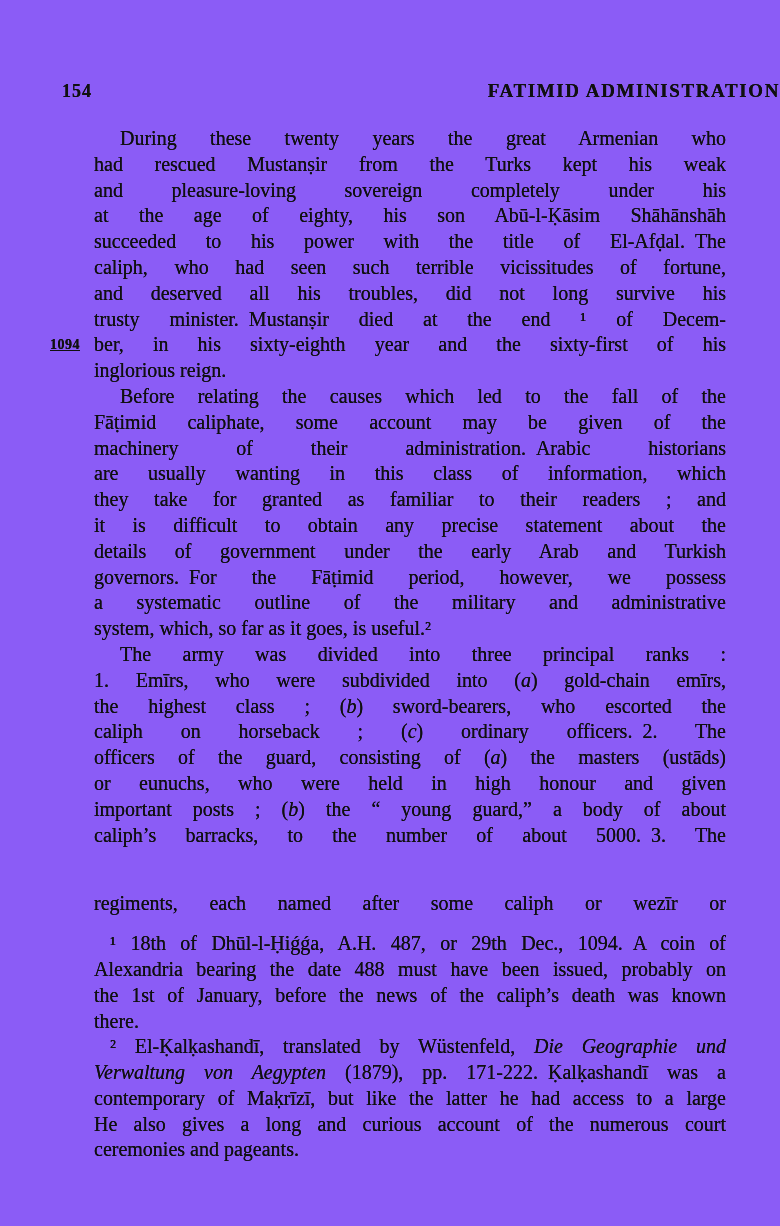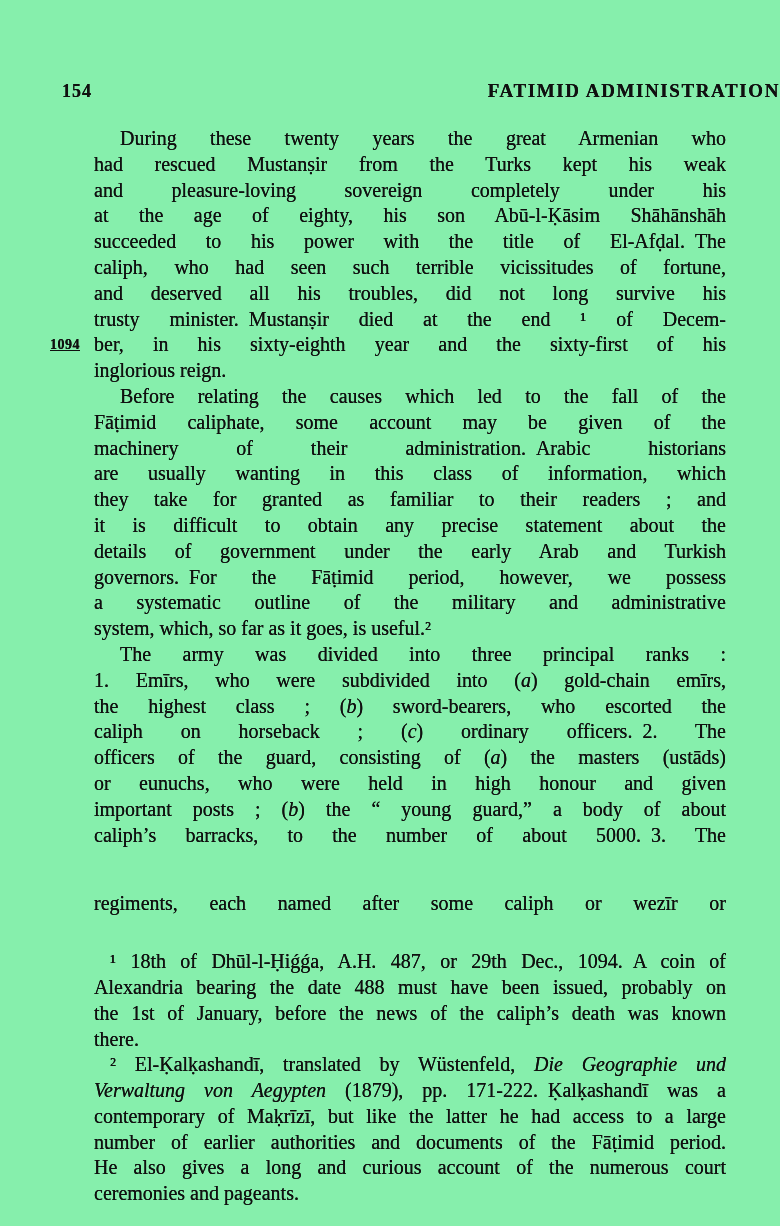--- a/index.html
+++ b/index.html
@@ -4,21 +4,21 @@
 <style>
   html, body {
     margin: 0;
     padding: 0;
     background: #ffffff;
   }
   .page {
     position: relative;
     width: 780px;
     height: 1226px;
-    background: #86efac;
+    background: #8b5cf6;
     color: #101010;
     font-family: "Liberation Serif", "DejaVu Serif", serif;
     overflow: hidden;
     text-shadow: 0 0 0.4px currentColor; 
   }
   .running-head {
     position: absolute;
     top: 80px;
     left: 0;
     width: 780px;
@@ -63,21 +63,21 @@
   }
   .tline {
     text-align: justify;
     text-align-last: justify;
     white-space: normal;
   }
   .para.indent .tline:first-child { text-indent: 26px; }
   .para .tline.last { text-align-last: left; }
   .para.justify-last .tline.last { text-align-last: justify; margin-top: 43px; }
   .footnotes {
-    margin-top: 32px;
+    margin-top: 14px;
     font-size: 16.5px;
     line-height: 21.2px;
   }
   .fn .tline:first-child { text-indent: 16px; }
   .fn .tline.last { text-align-last: left; }
   .it { font-style: italic; }
 </style>
 </head>
 <body>
 
@@ -131,20 +131,19 @@
       <div class="para fn">
           <div class="tline"><span>¹ 18th of Dhūl-l-Ḥiǵǵa, A.H. 487, or 29th Dec., 1094. A coin of</span></div>
           <div class="tline"><span>Alexandria bearing the date 488 must have been issued, probably on</span></div>
           <div class="tline"><span>the 1st of January, before the news of the caliph’s death was known</span></div>
           <div class="tline last"><span>there.</span></div>
         </div>
       <div class="para fn">
           <div class="tline"><span>² El-Ḳalḳashandī, translated by Wüstenfeld, </span><span class="it">Die Geographie und</span></div>
           <div class="tline"><span class="it">Verwaltung von Aegypten</span><span> (1879), pp. 171-222. Ḳalḳashandī was a</span></div>
           <div class="tline"><span>contemporary of Maḳrīzī, but like the latter he had access to a large</span></div>
-          <div class="tline"><span>number of earlier authorities and documents of the Fāṭimid period.</span></div>
           <div class="tline"><span>He also gives a long and curious account of the numerous court</span></div>
           <div class="tline last"><span>ceremonies and pageants.</span></div>
         </div>
     </div>
   </div>
 
 </div>
 
 </body></html>

